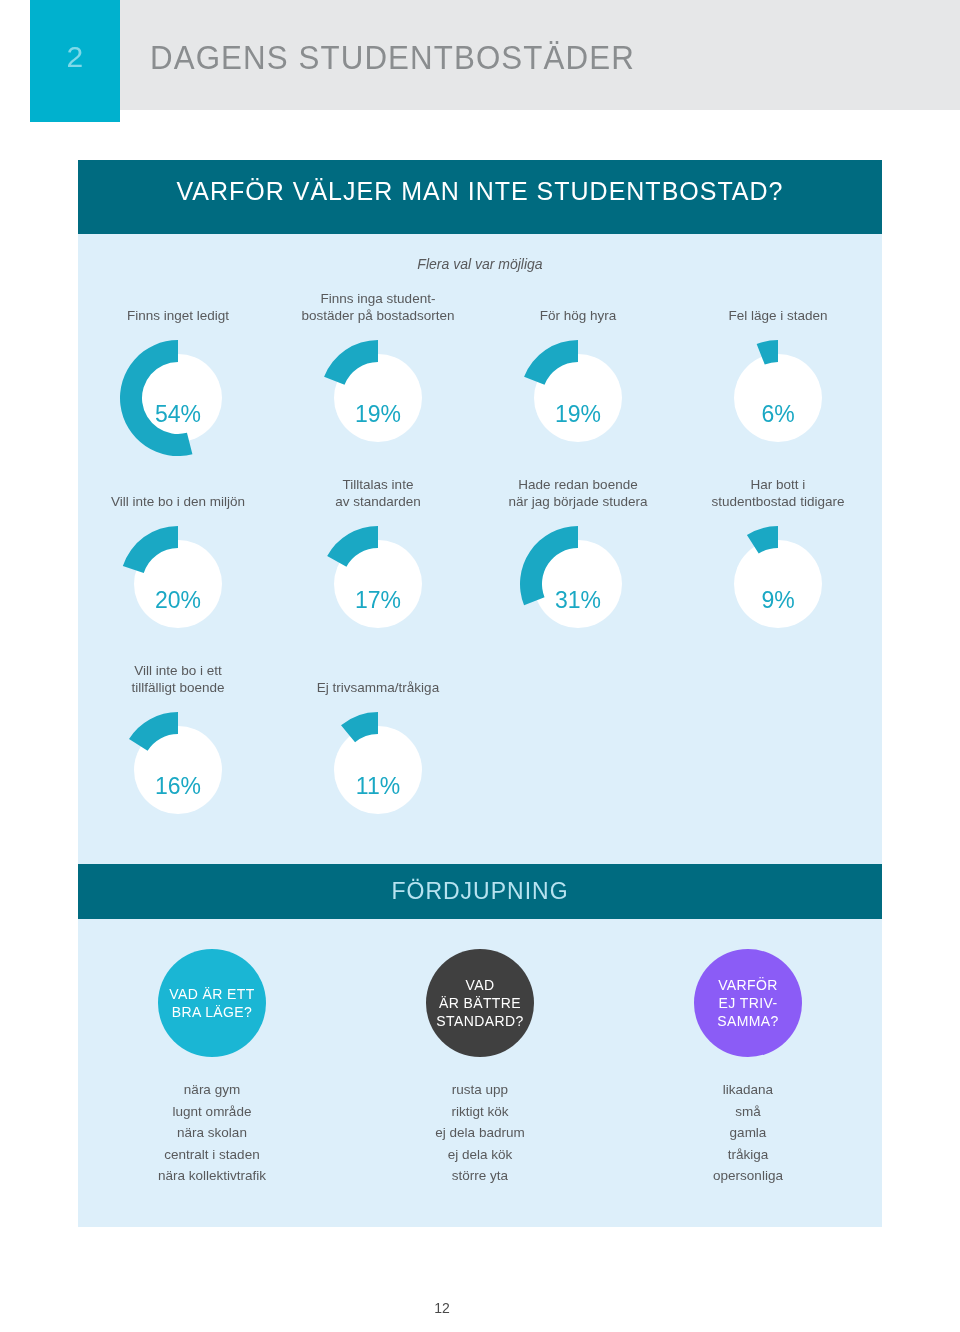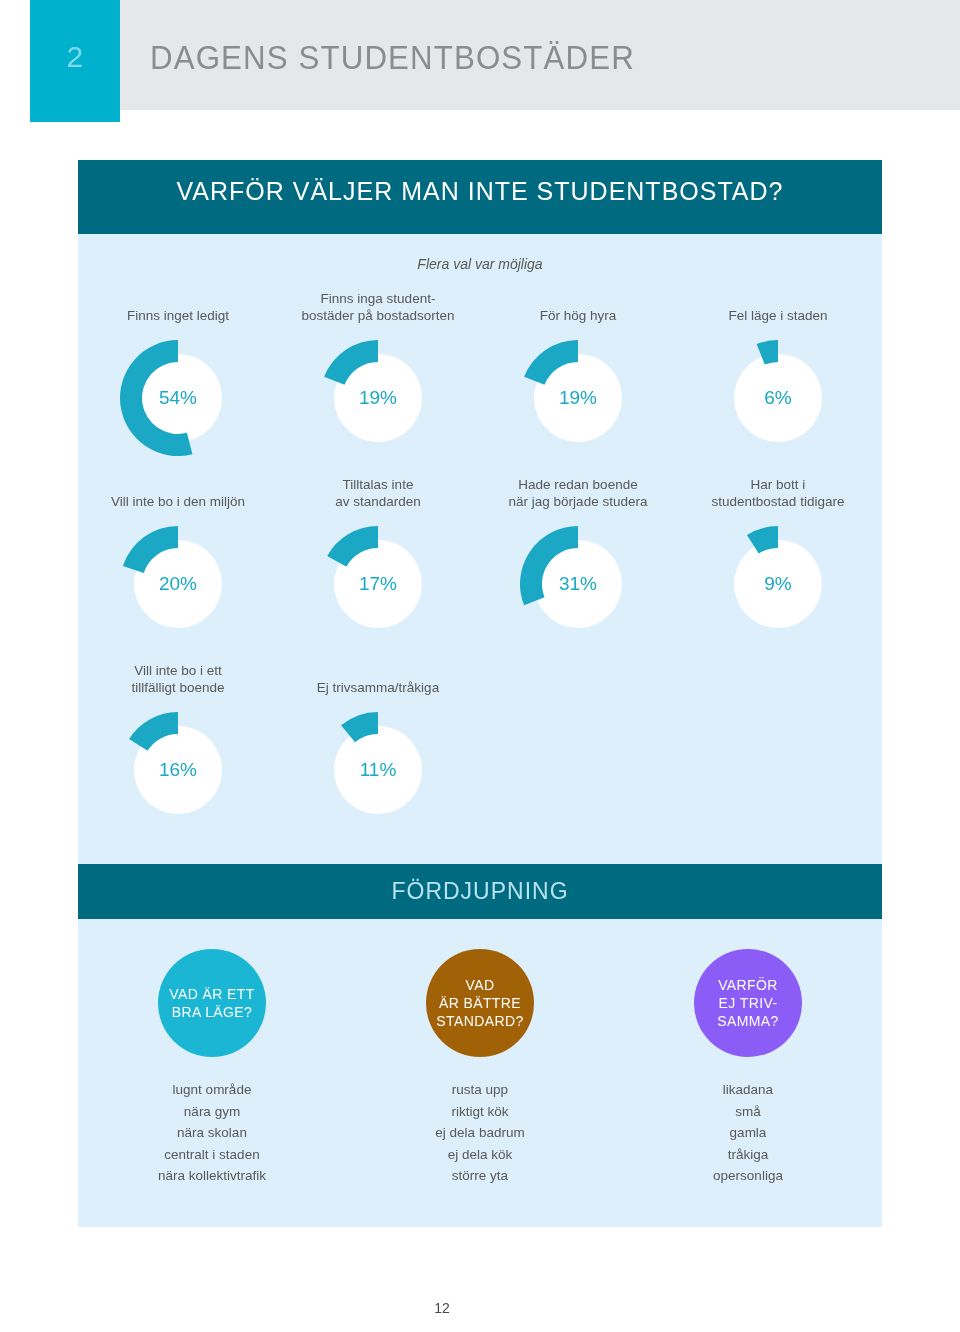--- a/index.html
+++ b/index.html
@@ -130,26 +130,26 @@
     height: 120px;
     margin: 14px auto 0 auto;
   }
   .donut-wrap svg {
     display: block;
     width: 120px;
     height: 120px;
   }
   .donut-value {
     position: absolute;
-    left: 0; top: 0;
+    left: 0; top: 16px;
     width: 120px; height: 120px;
     display: flex;
     align-items: center;
     justify-content: center;
-    font-size: 19px;
+    font-size: 23px;
     color: #1aa8c4;
     font-weight: 400;
   }
 
   
   .bubble-row {
     display: flex;
     justify-content: flex-start;
     padding-top: 30px;
   }
@@ -324,29 +324,29 @@
   </div>
 
   <div class="section-banner banner-sub">FÖRDJUPNING</div>
 
   <div class="section-body" id="fordjupning-body" style="padding: 0px 0px 40px;">
     <div class="bubble-row" id="bubble-row">
         <div class="bubble-cell">
           <div class="bubble" style="background: rgb(26, 182, 212);">VAD ÄR ETT
 BRA LÄGE?</div>
           <div class="bubble-list">
+            <div>nära gym</div>
             <div>lugnt område</div>
-            <div>nära gym</div>
             <div>nära skolan</div>
             <div>centralt i staden</div>
             <div>nära kollektivtrafik</div>
           </div>
         </div>
         <div class="bubble-cell">
-          <div class="bubble" style="background: #a16207;">VAD
+          <div class="bubble" style="background: #404040;">VAD
 ÄR BÄTTRE
 STANDARD?</div>
           <div class="bubble-list">
             <div>rusta upp</div>
             <div>riktigt kök</div>
             <div>ej dela badrum</div>
             <div>ej dela kök</div>
             <div>större yta</div>
           </div>
         </div>

